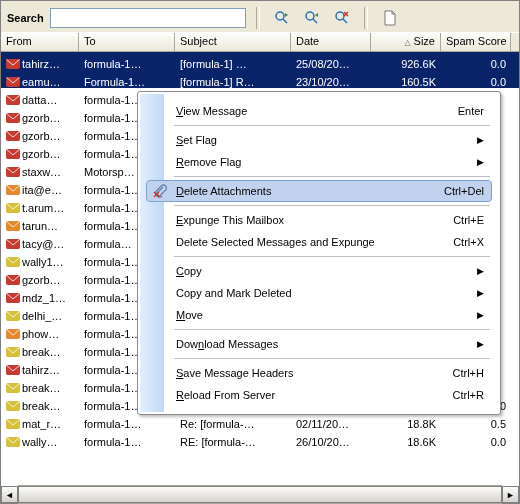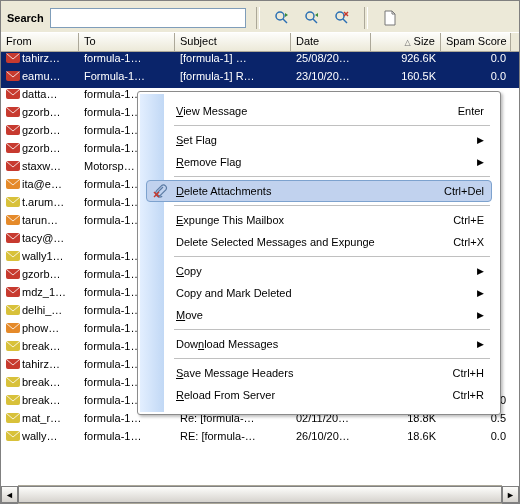--- a/index.html
+++ b/index.html
@@ -6,21 +6,21 @@
 .app{width:520px;height:504px;position:relative;border:1px solid #808080;box-sizing:border-box;background:#fff}
 .searchbar{height:30px;background:#ece9d8;border-bottom:1px solid #aca899;display:flex;align-items:center;padding:2px 6px;gap:6px}
 .searchbar .lbl{font-weight:bold;color:#000}
 .searchbar input{height:18px;width:190px;border:1px solid #7f9db9;background:#fff;font-size:11px;padding:0 2px}
 .searchbar .sep{width:2px;height:22px;border-left:1px solid #aca899;border-right:1px solid #fff;margin:0 4px}
 .tbtn{width:22px;height:22px;display:flex;align-items:center;justify-content:center;border:1px solid transparent;border-radius:2px}
 .listwrap{position:absolute;top:31px;left:0;right:0;bottom:18px;overflow:hidden;border-top:1px solid #fff}
 .hdr{display:flex;height:18px;background:#ece9d8;border-bottom:1px solid #aca899}
 .hdr .col{border-right:1px solid #aca899;padding:2px 5px;box-sizing:border-box;white-space:nowrap;overflow:hidden;text-overflow:clip;background:linear-gradient(#fdfdfb,#ece9d8)}
 .rows{background:#fff}
-.row{display:flex;height:18px;align-items:flex-start}
+.row{display:flex;height:18px;align-items:flex-end}
 .row.sel{background:#0a246a;color:#fff}
 .row .cell{padding:0 5px;box-sizing:border-box;white-space:nowrap;overflow:hidden;text-overflow:ellipsis}
 .ic{width:14px;height:12px;display:inline-block;vertical-align:middle;margin-right:2px}
 .c-from{display:flex;align-items:center}
 .w0{width:78px}.w1{width:96px}.w2{width:116px}.w3{width:80px}.w4{width:70px;text-align:right}.w5{width:70px;text-align:right;border-right:none}
 .hscroll{position:absolute;left:0;right:0;bottom:0;height:17px;background:#ece9d8;display:flex;align-items:center}
 .hscroll .arrow{width:17px;height:17px;background:linear-gradient(#fdfdfb,#d6d3ce);border:1px solid #808080;box-sizing:border-box;display:flex;align-items:center;justify-content:center;font-size:9px}
 .hscroll .track{flex:1;height:17px;background:#f0f0e8;border-top:1px solid #aca899;border-bottom:1px solid #aca899}
 .hscroll .track .thumb{height:100%;background:linear-gradient(#fdfdfb,#d6d3ce);border:1px solid #808080;box-sizing:border-box;width:100%}
 
@@ -257,20 +257,21 @@
         <div class="row">
           <div class="cell w0 c-from">
             <span class="ic">
               <svg width="14" height="12">
                 <rect x="0.5" y="1.5" width="13" height="9" rx="1" fill="#c73a2f" stroke="#c73a2f"></rect>
                 <path d="M0.5 1.5L7 7l6.5-5.5" fill="none" stroke="#fff" stroke-width="0.8"></path>
               </svg>
             </span>
             <span>tacy@…</span>
           </div>
+          <div class="cell w1">formula…</div>
           <div class="cell w2"></div>
           <div class="cell w3"></div>
           <div class="cell w4"></div>
           <div class="cell w5"></div>
         </div>
         <div class="row">
           <div class="cell w0 c-from">
             <span class="ic">
               <svg width="14" height="12">
                 <rect x="0.5" y="1.5" width="13" height="9" rx="1" fill="#d8c13a" stroke="#d8c13a"></rect>

